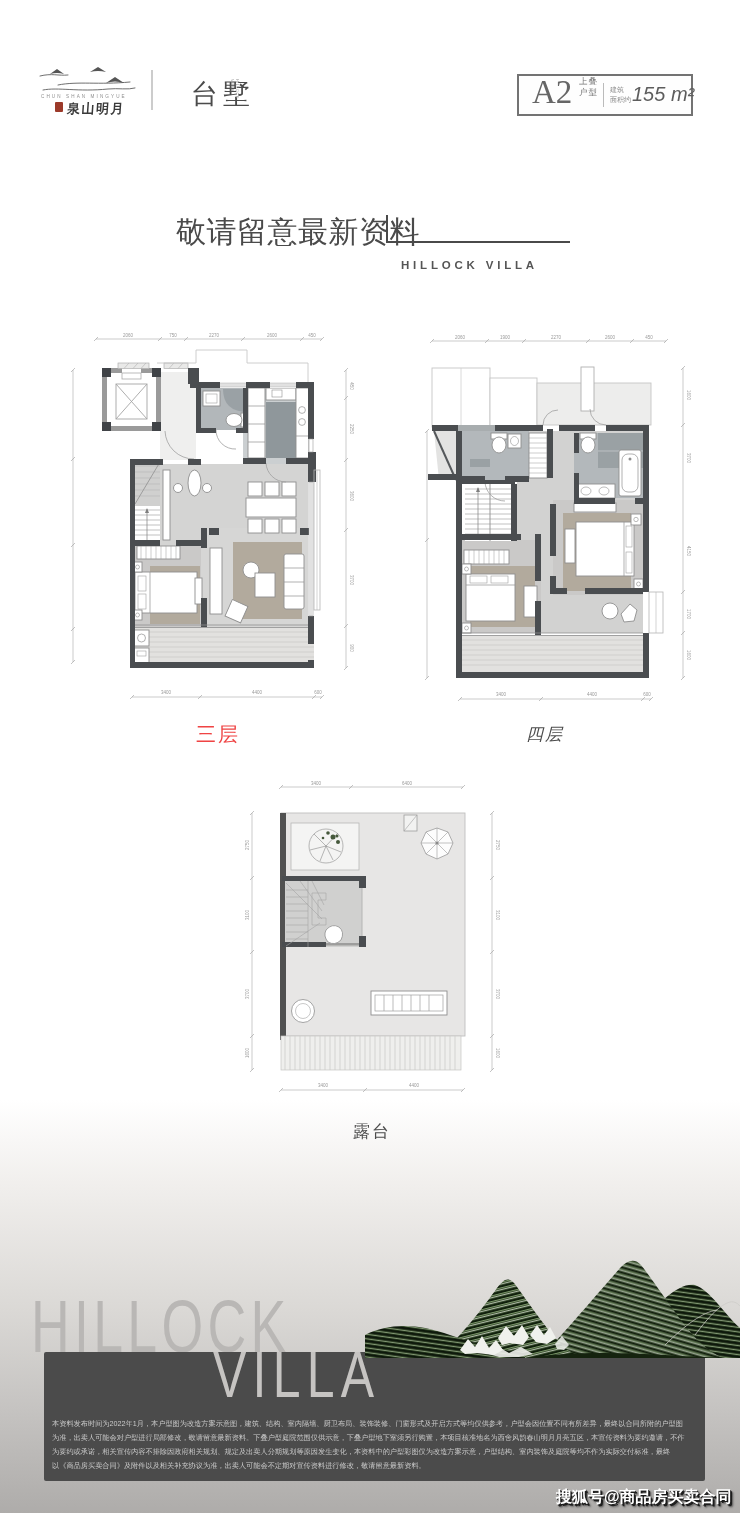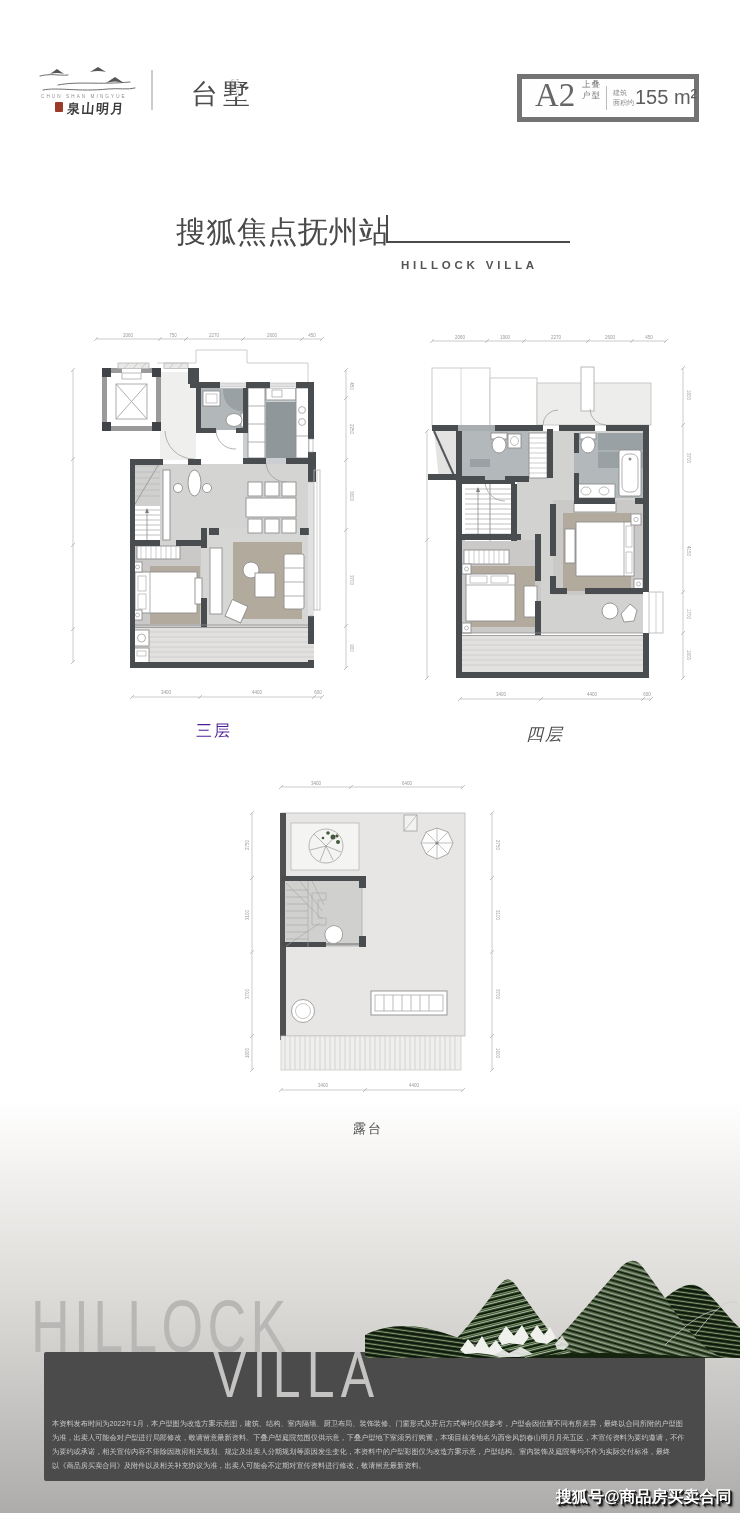--- a/index.html
+++ b/index.html
@@ -34,30 +34,30 @@
   <div class="abs" style="left:55px;top:102px;width:8px;height:10px;background:#9c3a2a;border-radius:1px;"></div>
 
   <div class="abs" style="left:67px;top:100px;font-family:'Liberation Serif',serif;font-weight:bold;font-size:13px;color:#3a3a3a;letter-spacing:1.5px;transform:skewX(-4deg);">泉山明月</div>
 
   <div class="abs" style="left:151px;top:70px;width:1.5px;height:40px;background:#cccccc;"></div>
 
   <div class="abs" style="left:168px;top:76px;font-size:27px;color:#4b4b4b;letter-spacing:5px;margin-left:23px;">台墅</div>
 
   <div class="abs" style="left:229px;top:79px;font-size:3.8px;color:#9a9a9a;letter-spacing:0.5px;writing-mode:vertical-rl;line-height:5px;">HILLOCK<br>VILLA</div>
 
-  <div class="abs" style="left:517px;top:74px;width:172px;height:38px;border:5px solid #737373;background:#fefefe;">
+  <div class="abs" style="left:517px;top:74px;width:172px;height:38px;border:2px solid #737373;background:#fefefe;">
     <div class="abs" style="left:13px;top:-2px;font-family:'Liberation Serif',serif;font-size:33px;color:#666;">A2</div>
     <div class="abs" style="left:60px;top:0;font-size:8.5px;color:#777;line-height:11px;letter-spacing:1px;">上叠<br>户型</div>
     <div class="abs" style="left:84px;top:7px;width:1px;height:24px;background:#bbb;"></div>
     <div class="abs" style="left:91px;top:9px;font-size:7px;color:#888;line-height:10px;">建筑<br>面积约</div>
-    <div class="abs" style="left:113px;top:7px;font-size:20px;color:#5d5d5d;white-space:nowrap;">155 m²</div>
+    <div class="abs" style="left:113px;top:7px;font-size:20px;color:#5d5d5d;white-space:nowrap;font-style:italic;">155 m²</div>
   </div>
 </div>
 
-<div class="abs" style="left:176px;top:212px;font-size:30px;color:#4a4a4a;letter-spacing:0.5px;">搜狐焦点抚州站</div>
+<div class="abs" style="left:176px;top:212px;font-size:30px;color:#4a4a4a;letter-spacing:0.5px;">敬请留意最新资料</div>
 
 <div class="abs" style="left:386px;top:215px;width:2px;height:28px;background:#4a4a4a;"></div>
 
 <div class="abs" style="left:401px;top:222px;font-size:11.5px;font-weight:bold;color:#555;letter-spacing:3.8px;margin-top:37px;">HILLOCK VILLA</div>
 
 <div class="abs" style="left:386px;top:241px;width:184px;height:1.5px;background:#4a4a4a;"></div>
 
 <svg class="abs" style="left:70px;top:332px;" width="290" height="375" viewBox="0 0 290 375">
 
   <rect x="90" y="40" width="36" height="88" fill="#efefee"></rect>
@@ -402,21 +402,21 @@
         <line x1="1" y1="299" x2="5" y2="295"></line>
         <line x1="1" y1="332" x2="5" y2="328"></line>
     </g>
     <text x="0" y="82" class="dim" transform="rotate(-90 0 82)" text-anchor="middle">3650</text>
     <text x="0" y="170" class="dim" transform="rotate(-90 0 170)" text-anchor="middle">3400</text>
     <text x="0" y="255" class="dim" transform="rotate(-90 0 255)" text-anchor="middle">3350</text>
     <text x="0" y="313" class="dim" transform="rotate(-90 0 313)" text-anchor="middle">1300</text>
   </g>
 </svg>
 
-<div class="abs" style="left:196px;top:721px;font-size:16px;color:#4c1d95;letter-spacing:2px;">三层</div>
+<div class="abs" style="left:196px;top:721px;font-size:20px;color:#ef4444;letter-spacing:2px;">三层</div>
 
 <svg class="abs" style="left:425px;top:333px;" width="290" height="380" viewBox="0 0 290 380">
 
   <rect x="7" y="35" width="58" height="59" fill="#ffffff" stroke="#c5c5c5" stroke-width="0.9"></rect>
   <line x1="36" y1="35" x2="36" y2="94" stroke="#d0d0d0" stroke-width="0.8"></line>
   <rect x="65" y="45" width="47" height="49" fill="#ffffff" stroke="#c5c5c5" stroke-width="0.9"></rect>
 
   <rect x="112" y="50" width="114" height="42" fill="#ededec" stroke="#c5c5c5" stroke-width="0.9"></rect>
 
   <rect x="156" y="34" width="13" height="44" fill="#ffffff" stroke="#b0b0b0" stroke-width="0.9"></rect>
@@ -892,21 +892,21 @@
       <line x1="250" y1="260" x2="254" y2="256"></line>
         <line x1="250" y1="294" x2="254" y2="290"></line>
     </g>
     <text x="256" y="67" class="dim" transform="rotate(90 256 67)" text-anchor="middle">2750</text>
     <text x="256" y="137" class="dim" transform="rotate(90 256 137)" text-anchor="middle">3100</text>
     <text x="256" y="216" class="dim" transform="rotate(90 256 216)" text-anchor="middle">3700</text>
     <text x="256" y="275" class="dim" transform="rotate(90 256 275)" text-anchor="middle">1600</text>
   </g>
 </svg>
 
-<div class="abs" style="left:353px;top:1120px;font-size:13px;color:#4c4c4c;letter-spacing:2px;">露台</div>
+<div class="abs" style="left:353px;top:1120px;font-size:17px;color:#4c4c4c;letter-spacing:2px;">露台</div>
 
 <div class="abs" style="left:31px;top:1289px;font-size:75px;line-height:1;color:#b9b7b5;letter-spacing:6px;transform:scaleX(0.715);transform-origin:left top;">HILLOCK</div>
 
 <div class="abs" style="left:44px;top:1352px;width:661px;height:129px;background:#4b4b4b;border-radius:2px;"></div>
 
 <div class="abs" style="left:213px;top:1343px;font-size:64px;line-height:1;color:#c6c4c2;letter-spacing:8px;transform:scaleX(0.78);transform-origin:left top;">VILLA</div>
 
 <svg class="abs" style="left:365px;top:1240px;" width="375" height="120" viewBox="0 0 375 120">
   <defs>
     <pattern id="mstripe1" width="5" height="5" patternUnits="userSpaceOnUse" patternTransform="rotate(16)">

